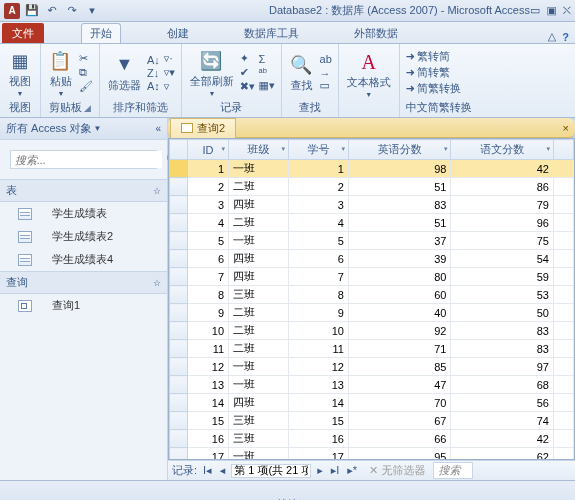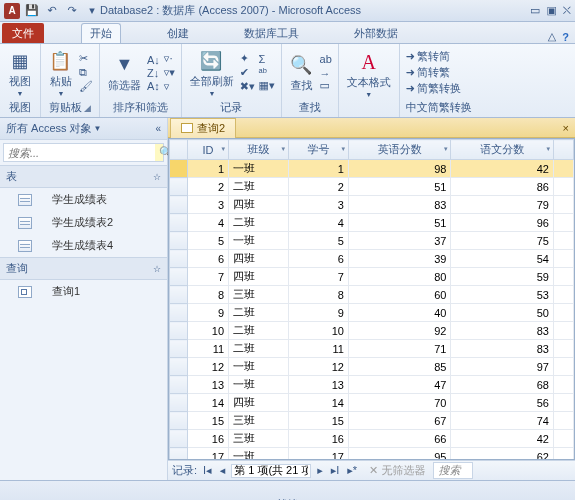--- a/index.html
+++ b/index.html
@@ -2,21 +2,21 @@
 <html><head>
 <meta charset="utf-8">
 <style>
 * { box-sizing: border-box; margin: 0; padding: 0; font-family: "Microsoft YaHei", SimSun, Arial, sans-serif; font-size: 11px; }
 body { width: 575px; height: 500px; background: #fff; overflow: hidden; }
 
 .titlebar { height: 22px; background: linear-gradient(#e8eef6,#d6e1f0); display: flex; align-items: center; padding: 0 4px; border-bottom: 1px solid #a9bcd6; }
 .titlebar .appicon { width: 16px; height: 16px; background: #a0352b; border-radius: 2px; display: inline-flex; align-items: center; justify-content: center; color:#fff; font-weight:bold; font-size:10px; margin-right:4px;}
 .titlebar .qat { display:flex; gap:4px; align-items:center; }
 .titlebar .qat span { width:16px; height:16px; display:inline-flex; align-items:center; justify-content:center; color:#3b5a87; }
-.titlebar .title { flex:1; text-align:left; color:#3b5a87; font-size:11px; }
+.titlebar .title { flex:1; text-align:right; color:#3b5a87; font-size:11px; }
 .titlebar .winbtns { display:flex; gap:6px; color:#3b5a87; }
 .titlebar .winbtns span { cursor:default; }
 
 .ribbon-tabs { height:22px; background:linear-gradient(#ecf1f8,#e0e8f3); display:flex; align-items:flex-end; border-bottom:1px solid #a9bcd6;gap:37px; }
 .file-tab { background:#b43524; color:#fff; padding:3px 10px; height:20px; display:flex; align-items:center; margin-left:2px; border-radius:2px 2px 0 0; }
 .rtab { padding:3px 8px; color:#3b5a87; height:20px; display:flex; align-items:center; border:1px solid transparent; border-bottom:none; }
 .rtab.active { background:#f4f8fd; border-color:#a9bcd6; border-radius:3px 3px 0 0; }
 .ribbon-tabs .spacer { flex:1; }
 .ribbon-tabs .help { color:#3b5a87; padding:0 6px; display:flex; gap:6px; align-items:center; }
 
@@ -29,33 +29,33 @@
 .smallcol { display:flex; flex-direction:column; gap:1px; }
 .smallcol span { color:#3b5a87; font-size:11px; display:flex; align-items:center; gap:2px;}
 .dlaunch { font-size:9px; color:#6a82a4; }
 
 .workspace { display:flex; height:362px; }
 
 .navpane { width:168px; border-right:1px solid #c8d5e6; background:#eef3fa; display:flex; flex-direction:column; }
 .nav-header { background:linear-gradient(#e6edf7,#d7e2f0); padding:3px 6px; color:#3b5a87; display:flex; align-items:center; border-bottom:1px solid #c8d5e6; }
 .nav-header .dd { margin-left:2px; font-size:8px;}
 .nav-header .chev { margin-left:auto; font-size:10px; }
-.nav-search { display:flex; border:1px solid #c8d5e6; margin:3px; background:#fef9c3; }
+.nav-search { display:flex; border:1px solid #c8d5e6; margin:10px; background:#fef9c3; }
 .nav-search input { flex:1; border:none; padding:2px 4px; outline:none; font-size:11px; font-style:italic; color:#888; }
 .nav-search .sicon { padding:2px 4px; color:#6a82a4; }
 .nav-group { padding:3px 6px; background:#e0e8f3; color:#3b5a87; display:flex; align-items:center; border-top:1px solid #c8d5e6; border-bottom:1px solid #c8d5e6;}
 .nav-group .chev { margin-left:auto; font-size:9px;}
 .nav-item { padding:4px 6px 4px 18px; display:flex; align-items:center; gap:20px; color:#333; }
 .nav-item .ticon { width:14px; height:12px; background:linear-gradient(#fff,#e6edf7); border:1px solid #8fa8c8; position:relative;}
 .nav-item .ticon::before { content:""; position:absolute; left:1px; right:1px; top:3px; height:1px; background:#8fa8c8; box-shadow:0 3px 0 #8fa8c8;}
 .nav-item .qicon { width:14px; height:12px; background:#fff; border:1px solid #8fa8c8; position:relative;}
 .nav-item .qicon::after { content:""; position:absolute; left:2px; top:2px; width:4px; height:4px; border:1px solid #5a7aa8; }
 
 .docarea { flex:1; display:flex; flex-direction:column; background:#c5d3e6; }
-.doc-tab { height:20px; background:linear-gradient(#f7e6b8,#f0d88f); border-bottom:1px solid #d4b96a; display:flex; align-items:center; }
+.doc-tab { height:20px; background:linear-gradient(#f7e6b8,#f0d88f); border-bottom:1px solid #d4b96a; display:flex; align-items:center;border-radius:6px; }
 .doc-tab .tabbtn { background:linear-gradient(#fdf3d6,#f7e6b8); border:1px solid #d4b96a; border-bottom:none; padding:2px 10px; margin-left:2px; display:flex; align-items:center; gap:4px; color:#6b4a00;}
 .doc-tab .tabbtn .qicon { width:12px; height:10px; background:#fff; border:1px solid #c0a040;}
 .doc-tab .close { margin-left:auto; padding:0 6px; color:#6b4a00; }
 
 .grid { flex:1; overflow:hidden; background:#fff; border:1px solid #9ab0cb; margin:0; position:relative;}
 table { border-collapse:collapse; width:100%; }
 th { background:linear-gradient(#f2f6fb,#e4ecf6); border:1px solid #c8d5e6; padding:2px 4px; color:#3b5a87; font-weight:normal; text-align:center; position:relative; height:18px; white-space:nowrap;}
 th .dd { font-size:7px; position:absolute; right:3px; top:5px; color:#6a82a4;}
 td { border:1px solid #e4e9f0; padding:1px 4px; height:15px; text-align:right; }
 td.txt { text-align:left; }

